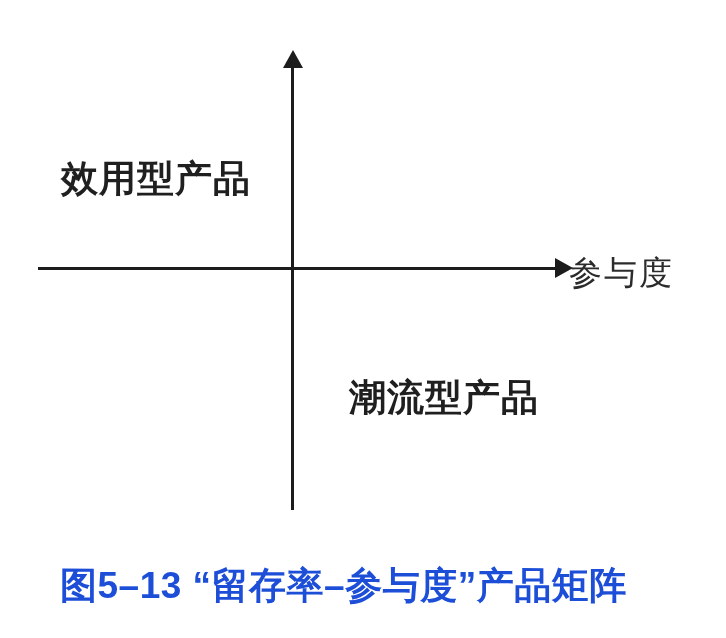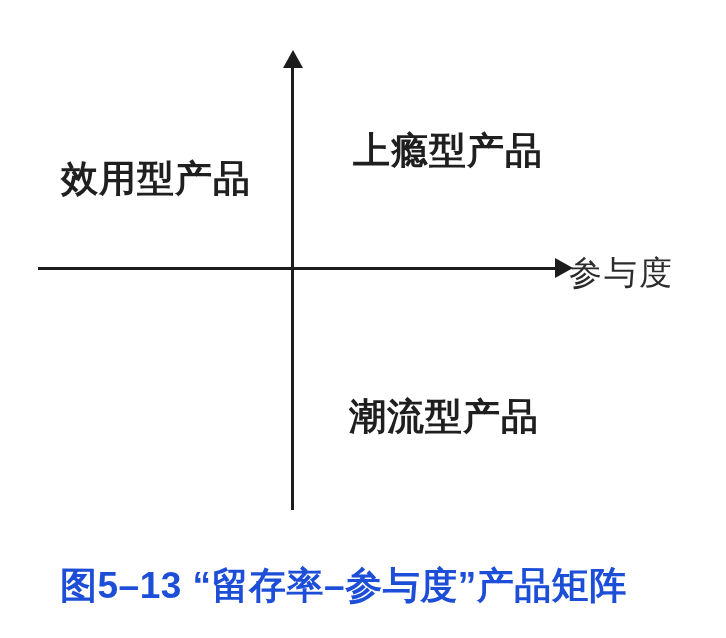--- a/index.html
+++ b/index.html
@@ -77,21 +77,21 @@
     font-size: 37px;
     font-weight: 700;
     color: #1f1f1f;
     letter-spacing: 1px;
     white-space: nowrap;
     text-align: center;
   }
   .q-top-left     { left: 0px;   top: 140px; width: 312px; margin-top: 14px; }
   .q-top-right    { left: 292px; top: 126px; width: 312px; }
   .q-bottom-left  { left: 2px;   top: 373px; width: 312px; }
-  .q-bottom-right { left: 288px; top: 392px; width: 312px; }
+  .q-bottom-right { left: 288px; top: 373px; width: 312px; }
   
   .figure-caption {
     position: absolute;
     left: 60px;
     top: 561px;
     font-size: 37px;
     font-weight: 700;
     color: #1d4ed8;
     letter-spacing: 0.5px;
     white-space: nowrap;
@@ -103,18 +103,17 @@
 <div class="figure">
 
   <div class="v-axis-line"></div>
   <div class="v-axis-arrow"></div>
   <div class="h-axis-line"></div>
   <div class="h-axis-arrow"></div>
 
   <div class="axis-label x-axis-label">参与度</div>
 
   <div class="quadrant-label q-top-left">效用型产品</div>
-  <div class="quadrant-label q-top-right">上瘾型产品</div>
   <div class="quadrant-label q-bottom-right">潮流型产品</div>
 
   <div class="figure-caption">图5–13 “留存率–参与度”产品矩阵</div>
 
 </div>
 
 </body></html>

